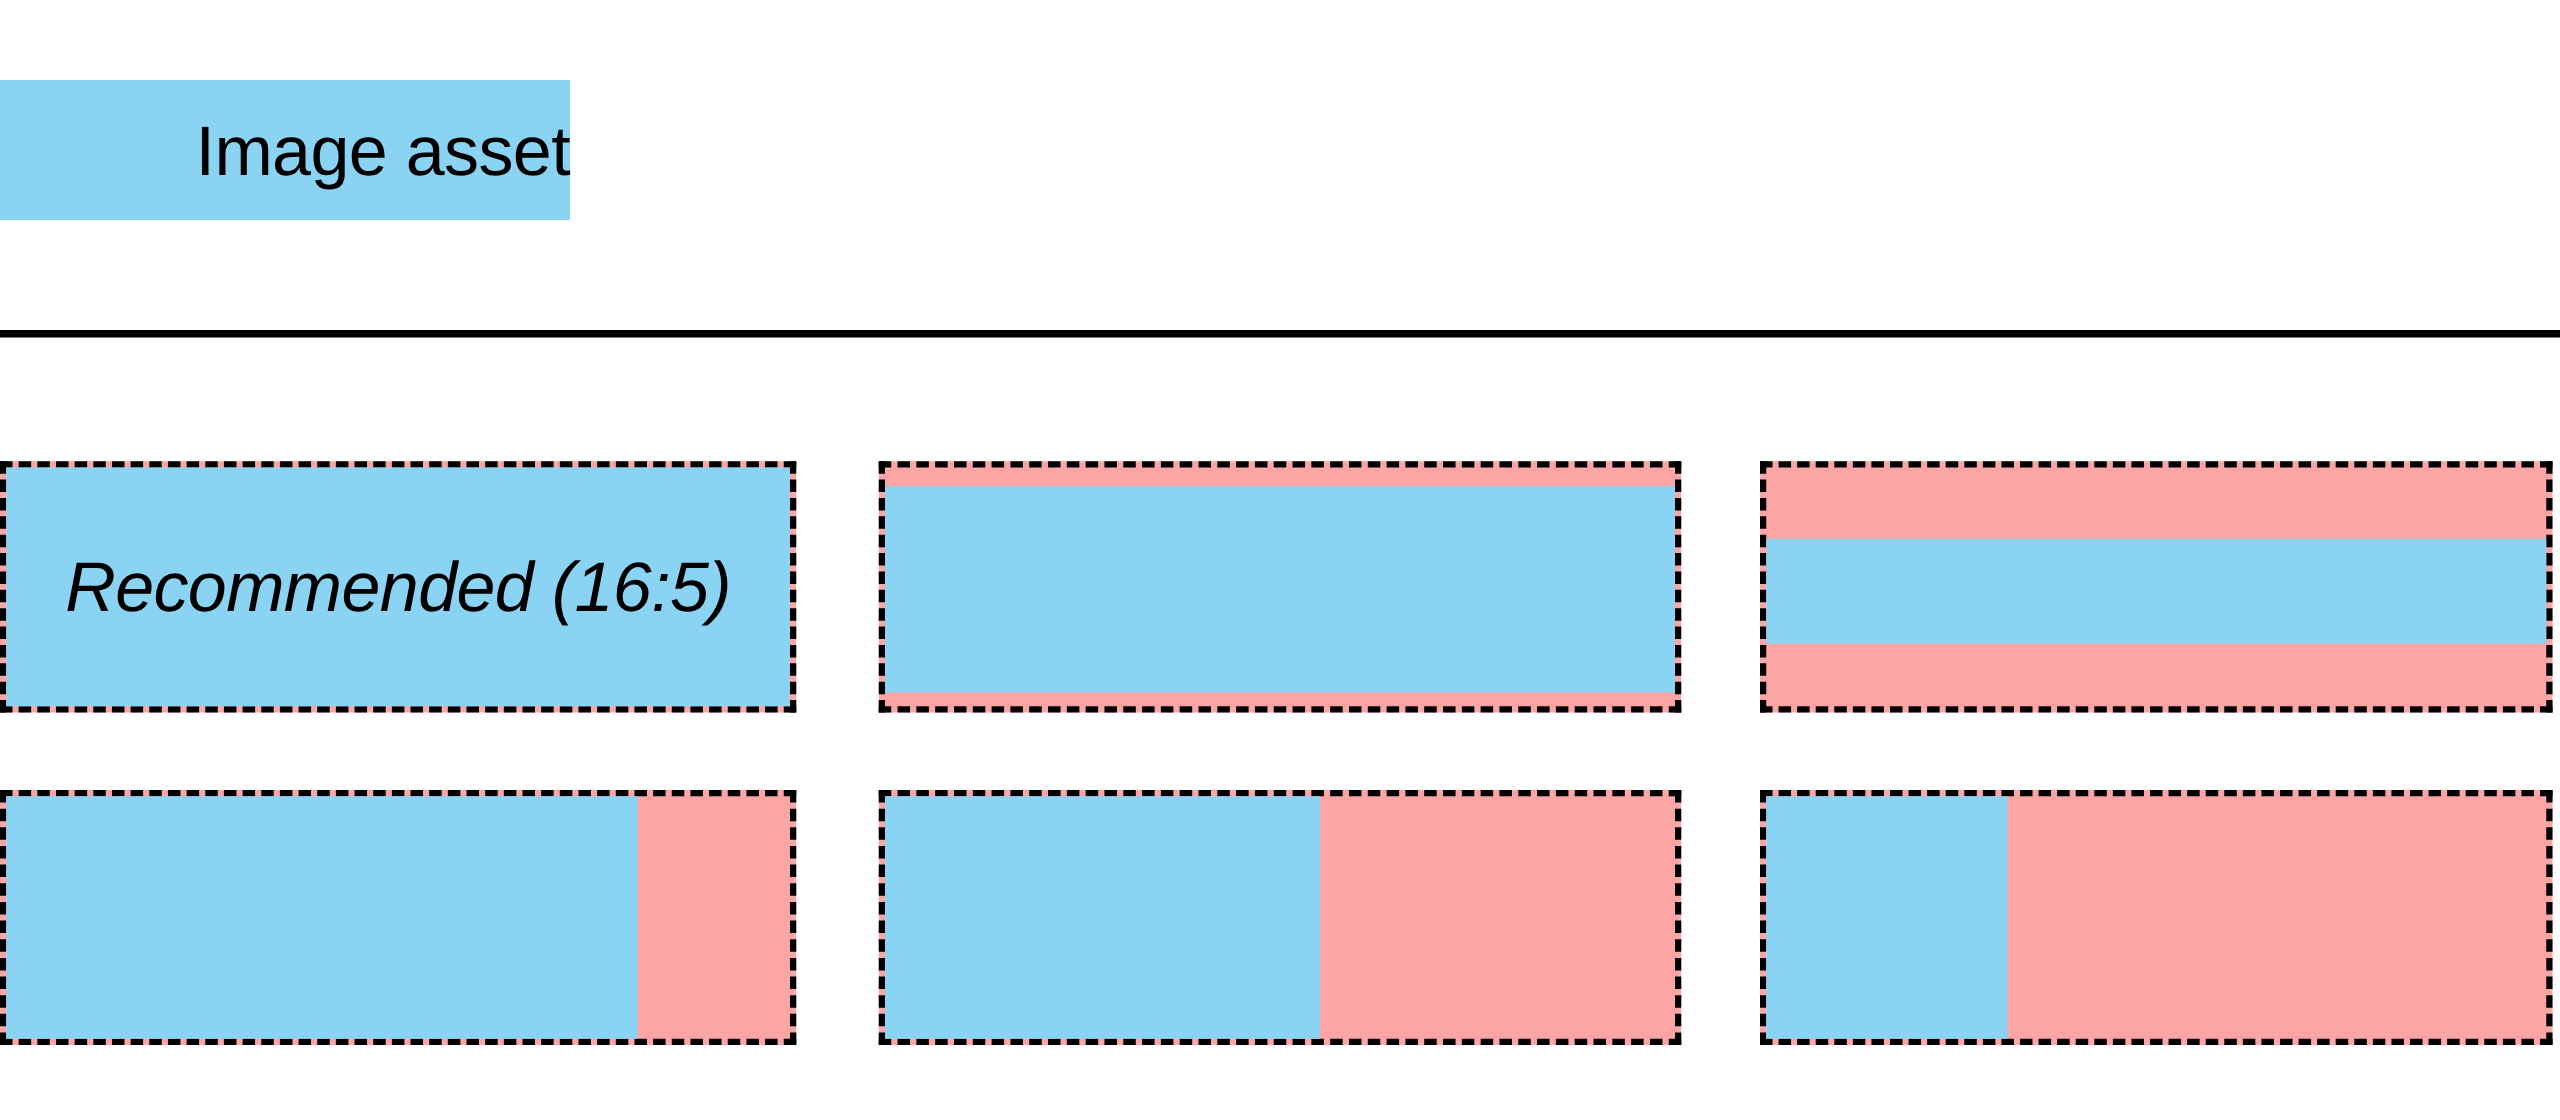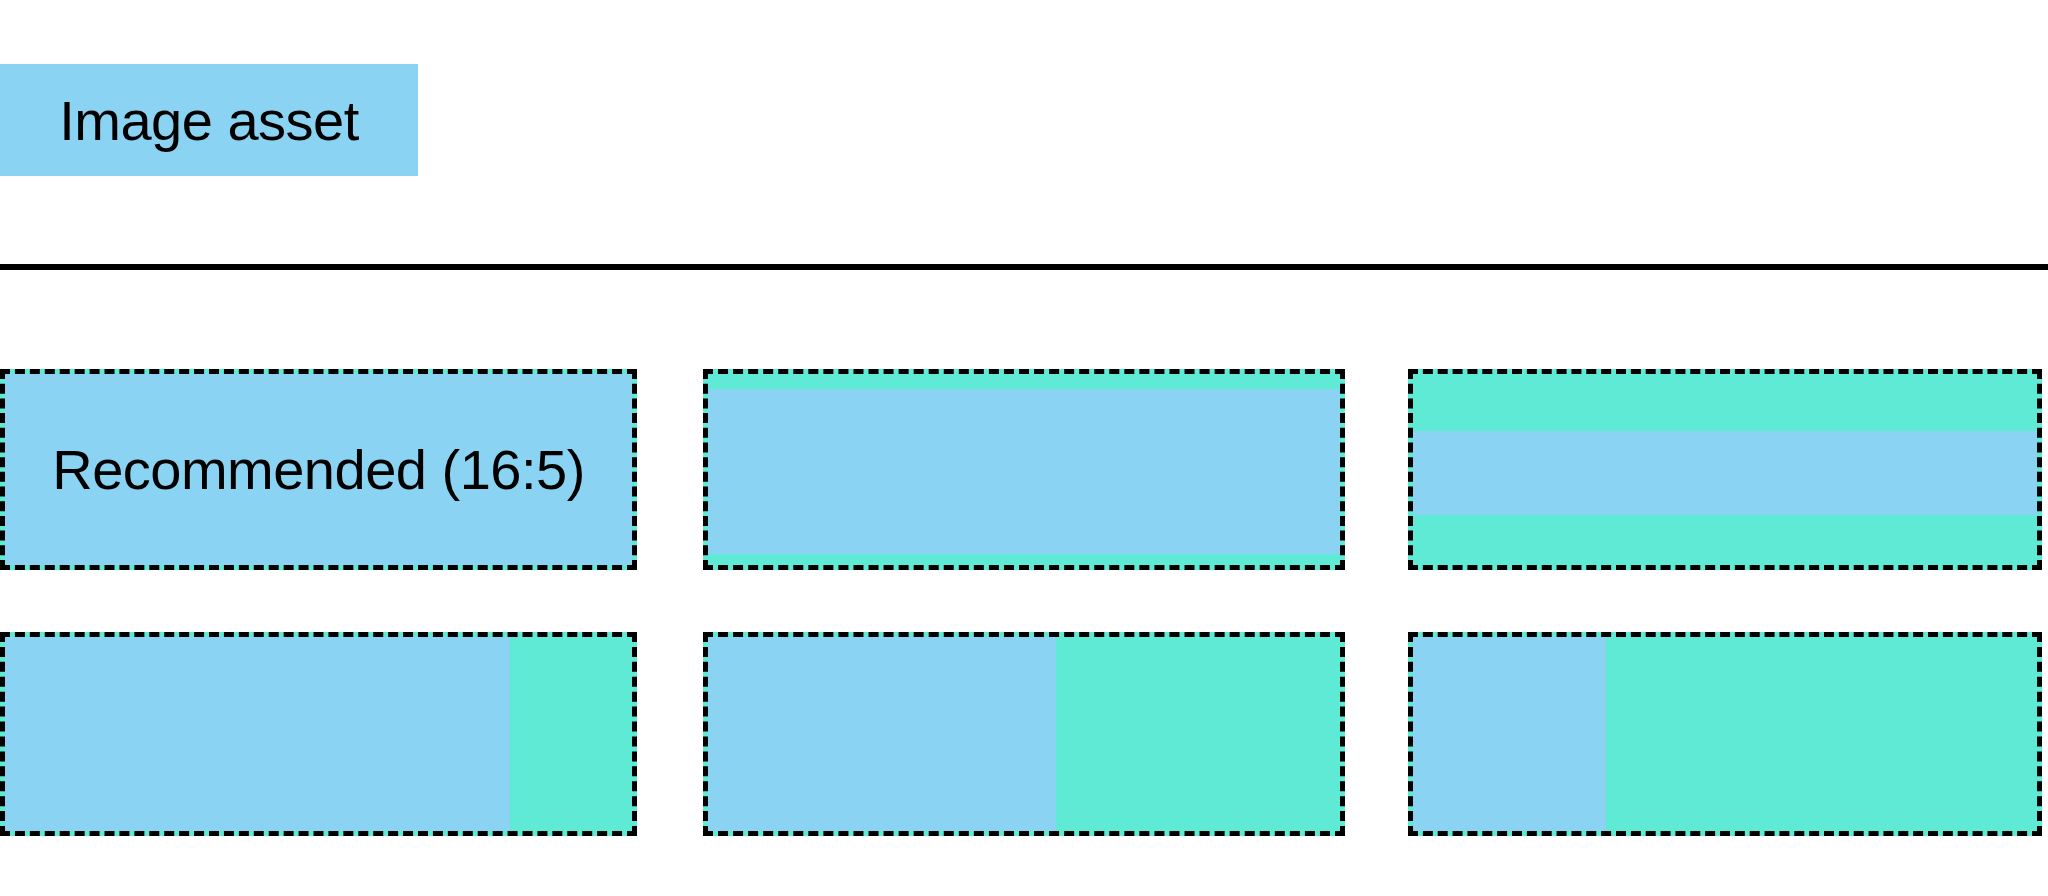--- a/index.html
+++ b/index.html
@@ -19,23 +19,23 @@
   .label {
     font-size: 56px;
     letter-spacing: -0.5px;
     white-space: nowrap;
     color: #000;
   }
   
   .legend-swatch {
     position: absolute;
     left: 0; top: 64px;
-    width: 418px; height: 112px;
+    width: 456px; height: 112px;
     background: var(--asset-blue, #8AD3F3);
-    display: flex; align-items: center; justify-content: center;
+    display: flex; align-items: center; justify-content: flex-end;
   }
   .legend-box {
     position: absolute;
     left: 455px; top: 64px;
     width: 906px; height: 113px;
     box-sizing: border-box;
     border: 5px dashed var(--line-black, #000);
     display: flex; align-items: center; justify-content: center;
     background: #fff;
   }
@@ -44,21 +44,22 @@
     position: absolute;
     left: 0; top: 264px;
     width: 100%; height: 6px;
     background: var(--line-black, #000);
   }
   
   .cell {
     position: absolute;
     box-sizing: border-box;
     border: 5px dashed var(--line-black, #000);
-    background: #5eead4;
+    background: #fca5a5;
+    font-style: italic;
   }
   .cell .fill {
     position: absolute;
     background: var(--asset-blue, #8AD3F3);
   }
   .cell .cell-label {
     position: absolute;
     inset: 0;
     display: flex; align-items: center; justify-content: center;
   }

